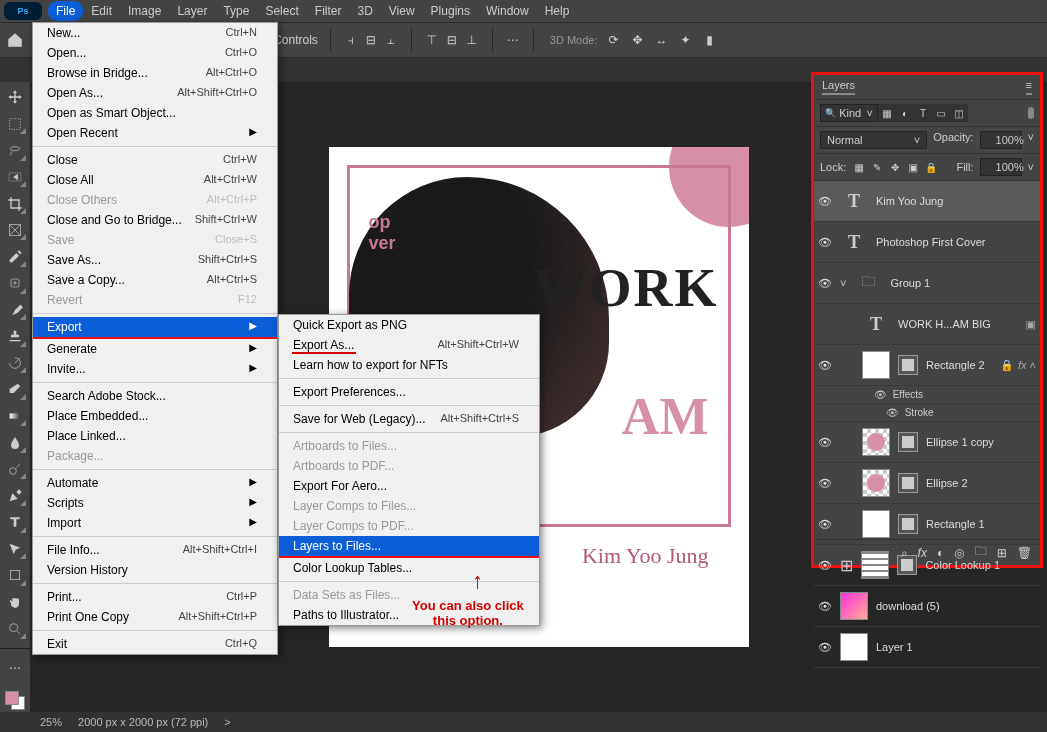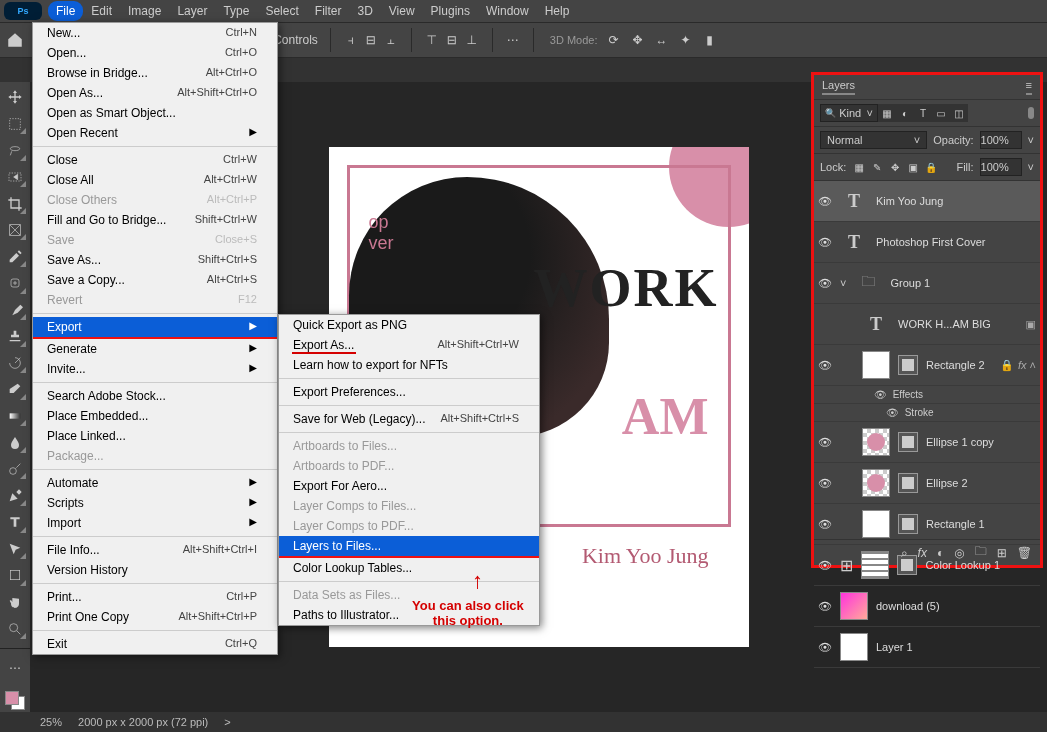--- a/index.html
+++ b/index.html
@@ -52,23 +52,23 @@
 
 
 .layers-panel { position: absolute; right: 4px; top: 72px; width: 232px; height: 496px; background: #444; border: 3px solid #e11; font-size: 11px; }
 .panel-header { display: flex; align-items: center; padding: 4px 8px; border-bottom: 1px solid #333; }
 .panel-header span { border-bottom: 2px solid #888; padding-bottom: 2px; }
 .panel-menulines { margin-left: auto; }
 .filter-row { display: flex; align-items: center; padding: 4px 6px; gap: 0; border-bottom: 1px solid #333; }
 .kind-select { background: #333; border: 1px solid #222; color: #ccc; padding: 2px 4px; width: 58px; font-size: 11px; display: flex; align-items: center; gap: 3px; }
 .kind-select::before { content: "🔍"; font-size: 9px; }
 .ficon { width: 18px; height: 18px; display: flex; align-items: center; justify-content: center; background: #333; font-size: 10px; }
-.mode-row { display: flex; align-items: center; padding: 4px 6px; gap: 6px; border-bottom: 1px solid #333; }
+.mode-row { display: flex; padding: 4px 6px; gap: 6px; border-bottom: 1px solid #333; }
 .mode-select { background: #333; border: 1px solid #222; color: #ccc; padding: 2px 6px; flex: 1; font-size: 11px; }
-.pct-box { background: #333; border: 1px solid #222; color: #ccc; padding: 2px 0; width: 42px; font-size: 11px; }
+.pct-box { background: #333; border: 1px solid #222; color: #ccc; padding: 2px 15px; width: 42px; font-size: 11px; }
 .lock-row { display: flex; align-items: center; padding: 4px 6px; gap: 6px; border-bottom: 1px solid #333; }
 .lock-icons { display: flex; gap: 4px; }
 .lock-icons span { width: 14px; height: 14px; font-size: 10px; display: flex; align-items: center; justify-content: center; }
 
 .layer-list { overflow-y: auto; }
 .layer-item { display: flex; align-items: center; padding: 6px 4px; border-bottom: 1px solid #3a3a3a; gap: 8px; }
 .layer-item.selected { background: #5a5a5a; }
 .eye { width: 14px; text-align: center; color: #ddd; }
 .thumb { width: 28px; height: 28px; background: #fff; border: 1px solid #888; display: flex; align-items: center; justify-content: center; }
 .thumb.text { background: none; border: none; font-family: serif; font-size: 18px; font-weight: bold; color: #ccc; }
@@ -290,21 +290,21 @@
       <div class="swatch-bg"></div>
       <div class="swatch-fg2"></div>
     </div>
   </div>
 
   <div class="canvas-area">
     <div class="artboard">
       <div class="pink-tr"></div>
       <div class="frame"></div>
       <div class="hair"></div>
-      <div style="position:absolute;left:40px;top:65px;color:#c97892;font-size:18px;font-weight:normal"><span>op</span><br><span>ver</span></div>
+      <div style="position:absolute;left:40px;top:65px;color:#c97892;font-size:18px;font-weight:bold"><span>op</span><br><span>ver</span></div>
       <div class="work-text">WORK</div>
       <div class="am-text">AM</div>
       <div class="name-text">Kim Yoo Jung</div>
       <div class="bar-bottom"></div>
     </div>
   </div>
 </div>
 
 <div class="statusbar">
   <span>25%</span>
@@ -343,21 +343,21 @@
     </div>
     <div class="mi">
       <span class="lbl">Close All</span>
       <span class="sc">Alt+Ctrl+W</span>
     </div>
     <div class="mi disabled">
       <span class="lbl">Close Others</span>
       <span class="sc">Alt+Ctrl+P</span>
     </div>
     <div class="mi">
-      <span class="lbl">Fill and Go to Bridge...</span>
+      <span class="lbl">Close and Go to Bridge...</span>
       <span class="sc">Shift+Ctrl+W</span>
     </div>
     <div class="mi disabled">
       <span class="lbl">Save</span>
       <span class="sc">Close+S</span>
     </div>
     <div class="mi">
       <span class="lbl">Save As...</span>
       <span class="sc">Shift+Ctrl+S</span>
     </div>

